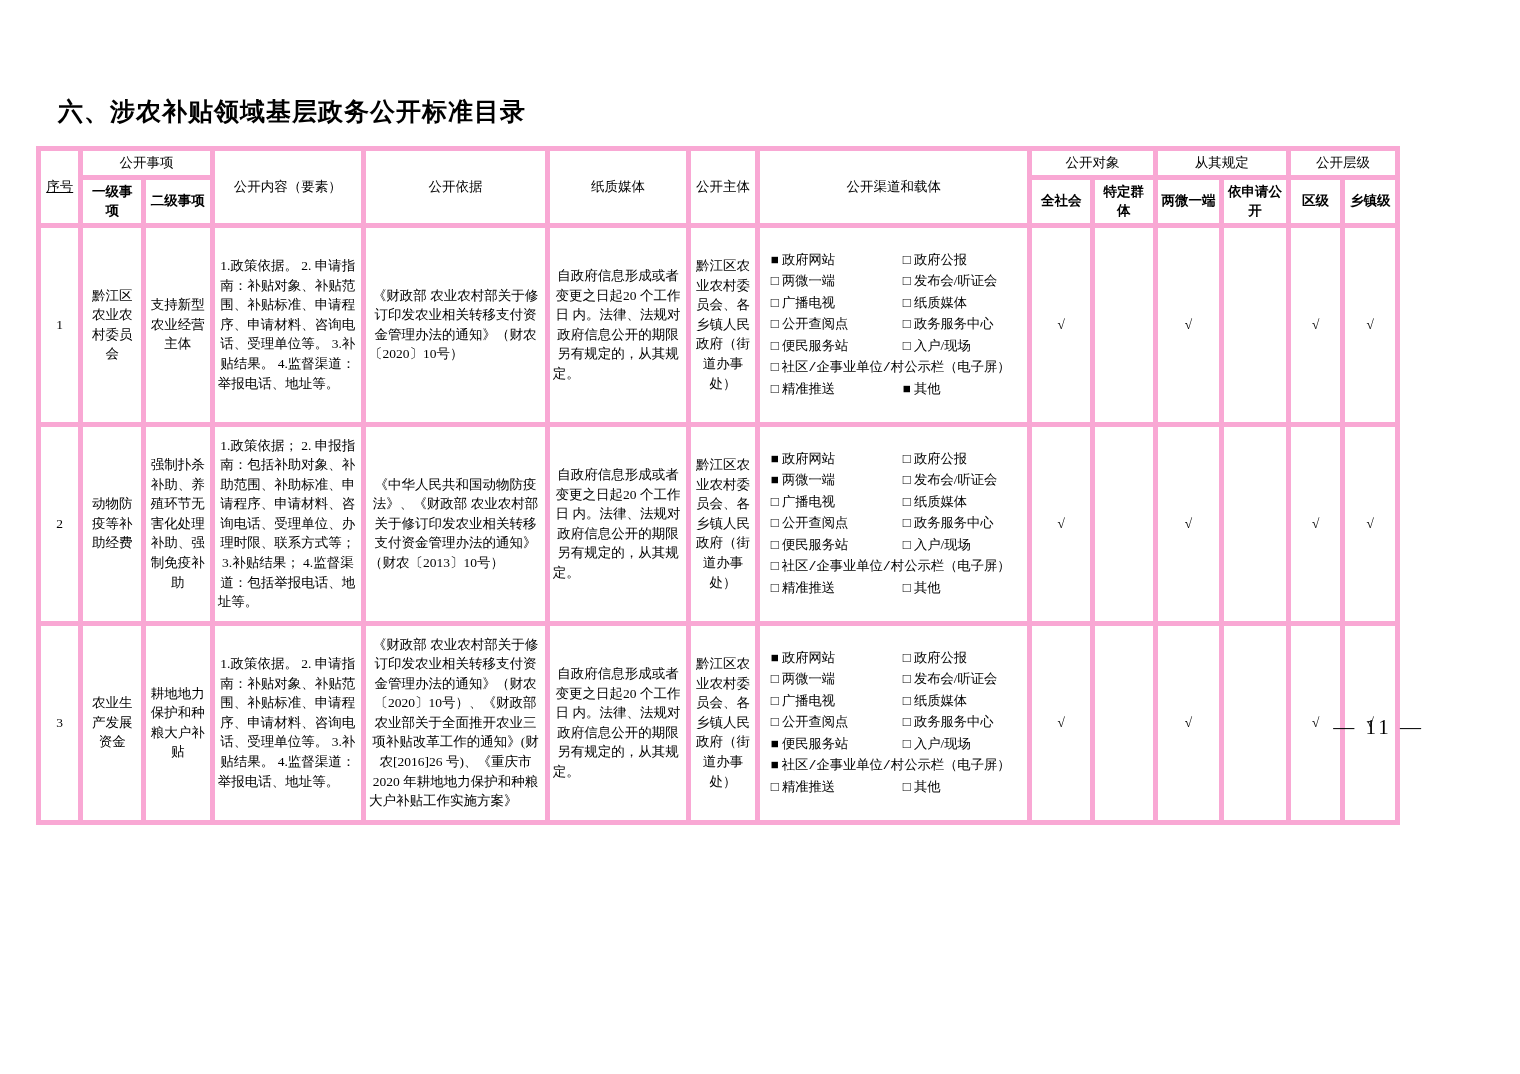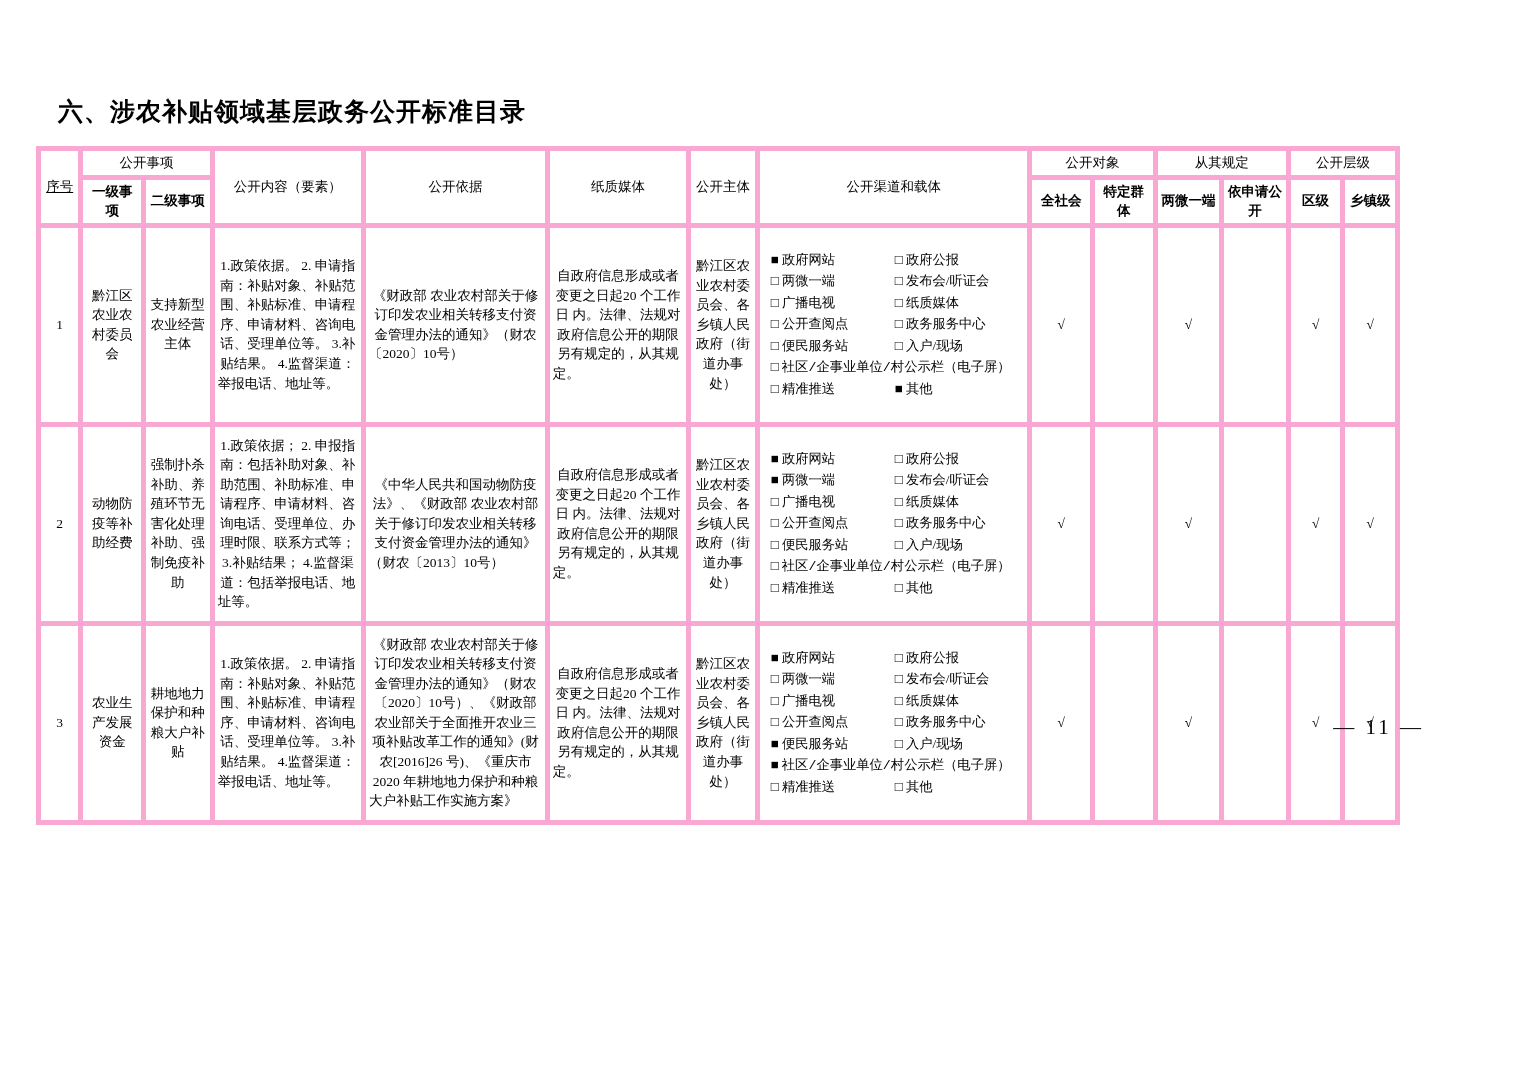--- a/index.html
+++ b/index.html
@@ -68,21 +68,21 @@
     font-size: 14px;
   }
   td.vert {
     font-size: 13.3px;
     line-height: 1.55;
     padding: 4px 2px;
   }
   .chk-grid {
     display: grid;
     grid-template-columns: 118px 1fr;
-    gap: 1px 6px;
+    gap: 1px 14px;
     text-align: left;
     font-size: 13.3px;
     line-height: 1.55;
     padding: 4px 6px 4px 8px;
   }
   .chk-wide {
     grid-column: 1 / span 2;
     font-family: Liberation Mono, monospace;
   }
   .box-empty::before {

